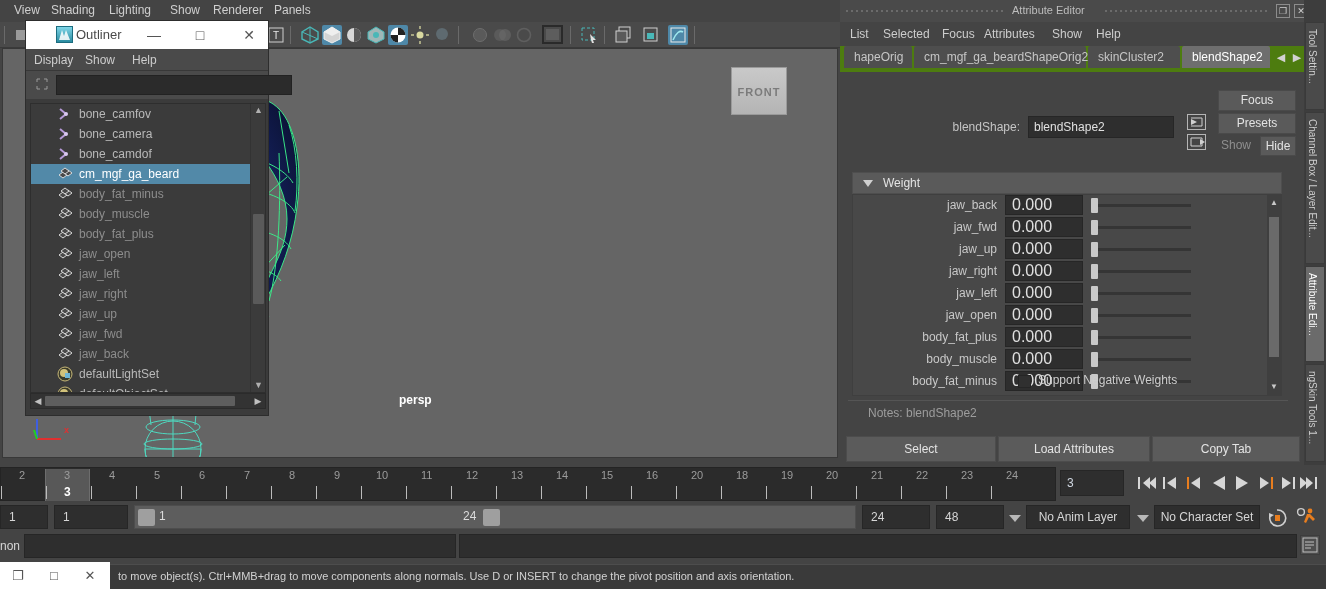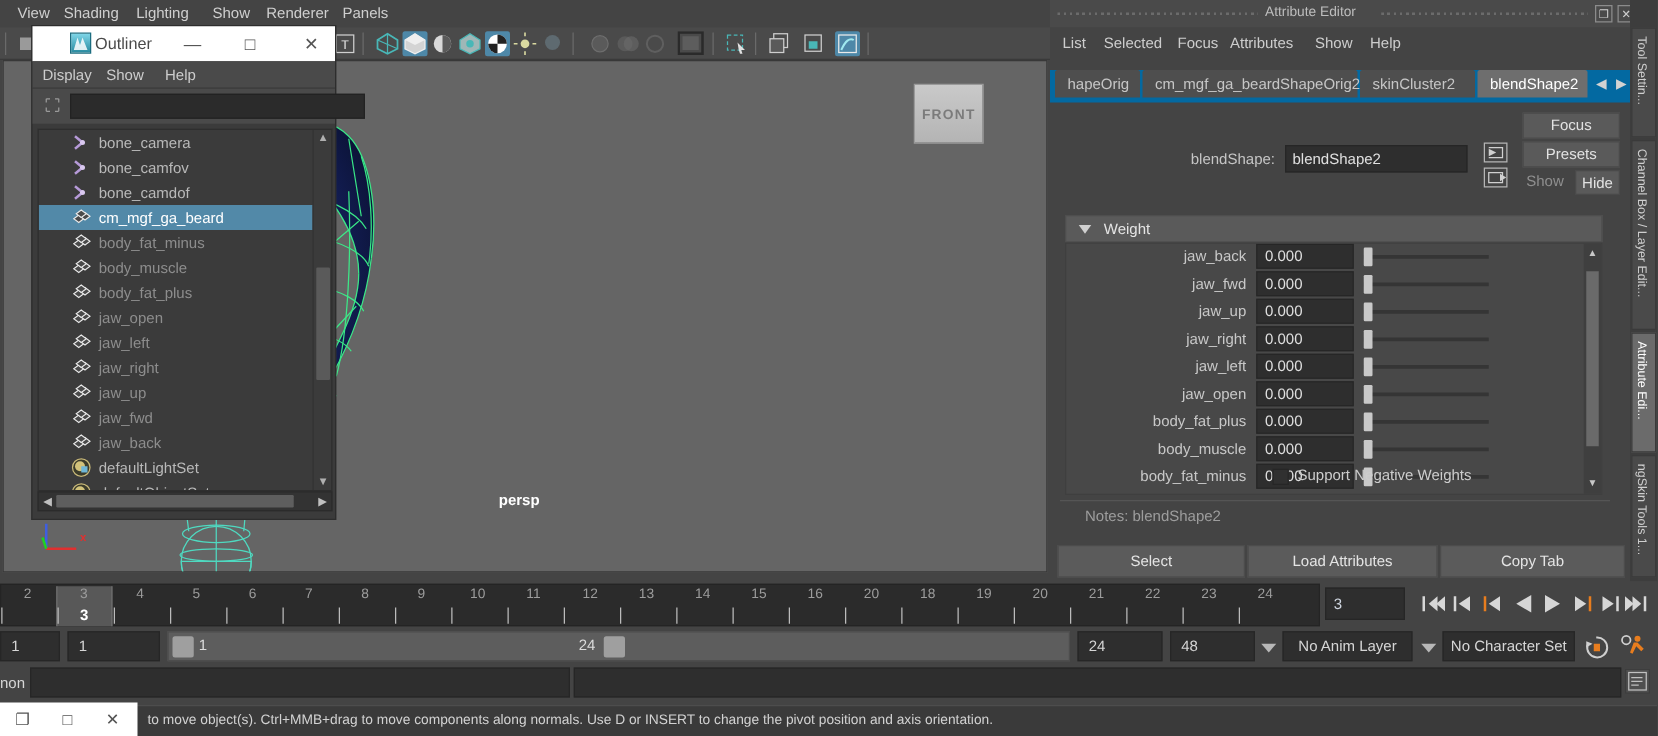--- a/index.html
+++ b/index.html
@@ -73,21 +73,21 @@
   
   #attr-editor { position:absolute; left:840px; top:0; width:464px; height:465px; background:#444; }
   .ae-titlebar { position:relative; height:22px; background:#4a4a4a; }
   .ae-dots { position:absolute; top:10px; height:2px;
              background-image:repeating-linear-gradient(to right,#6b6b6b 0 2px, transparent 2px 5px); }
   .ae-title { position:absolute; left:172px; top:4px; font-size:11px; color:#bdbdbd; }
   .ae-winbtn { position:absolute; top:4px; width:14px; height:14px; border:1px solid #8c8c8c;
                color:#d0d0d0; font-size:9px; text-align:center; line-height:12px; }
   .ae-menubar { position:relative; height:24px; background:#444; }
   .ae-menubar .mi { position:absolute; top:5px; font-size:12px; color:#cdcdcd; }
-  .ae-tabs { position:relative; height:26px; background:#0369a1; margin-top:10px; }
+  .ae-tabs { position:relative; height:26px; background:#4d7c0f; margin-top:0; }
   .ae-tab { position:absolute; top:0; height:22px; line-height:22px; padding:0 10px;
             background:#4e4e4e; color:#c6c6c6; font-size:12px; white-space:nowrap;
             border-top-left-radius:2px; border-top-right-radius:2px; }
   .ae-tab.active { background:#6e6e6e; color:#ffffff; }
   .ae-tabnav { position:absolute; top:3px; width:14px; height:16px; color:#d2d2d2; font-size:11px;
                text-align:center; line-height:16px; }
 
   .ae-body { position:absolute; left:0; top:88px; width:464px; height:345px; background:#444; }
   .ae-field-label { position:absolute; font-size:12px; color:#c5c5c5; text-align:right; }
   .ae-textfield { position:absolute; background:#2e2e2e; border:1px solid #262626; color:#e0e0e0;
@@ -103,21 +103,21 @@
                      border-left:5px solid transparent; border-right:5px solid transparent;
                      border-top:7px solid #d0d0d0; }
   .ae-section .txt { position:absolute; left:30px; top:3px; font-size:12px; color:#e4e4e4; }
 
   .ae-weights { position:absolute; left:12px; top:106px; width:430px; height:202px;
                 background:#484848; border:1px solid #3f3f3f; overflow:hidden; }
   .wrow { position:absolute; left:0; width:414px; height:22px; }
   .wrow .wlabel { position:absolute; left:0; top:3px; width:144px; text-align:right;
                   font-size:12px; color:#c8c8c8; }
   .wrow .wval { position:absolute; left:152px; top:0; width:78px; height:20px;
-                background:#2e2e2e; border:1px solid #262626; color:#e0e0e0; font-size:12px;
+                background:#2e2e2e; border:1px solid #262626; color:#e0e0e0; font-size:16px;
                 line-height:18px; padding-left:6px; }
   .wrow .wslider { position:absolute; left:238px; top:9px; width:100px; height:3px; background:#353535; }
   .wrow .whandle { position:absolute; left:238px; top:3px; width:7px; height:15px; background:#c9c9c9; border-radius:1px;}
   .ae-wscroll { position:absolute; right:0; top:0; width:14px; height:202px; background:#3f3f3f; }
   .ae-wthumb { position:absolute; left:2px; top:22px; width:10px; height:140px; background:#6a6a6a; }
   .ae-warrow { position:absolute; left:2px; width:10px; height:12px; color:#c8c8c8; font-size:8px;
                text-align:center; line-height:12px; }
   .ae-chk { position:absolute; left:165px; top:180px; width:13px; height:13px;
             background:#303030; border:1px solid #262626; }
   .ae-chklabel { position:absolute; left:185px; top:178px; font-size:12px; color:#cdcdcd; }
@@ -438,26 +438,26 @@
       </div>
       <input class="ol-searchinput" value="" style="">
     </div>
 
     <div class="ol-listwrap">
       <div class="ol-list" id="ol-list">
           <div class="ol-row"><span class="ol-ico"><svg width="17" height="16">
                 <line x1="3" y1="3" x2="9" y2="8" stroke="#b69ad8" stroke-width="2"></line>
                 <line x1="9" y1="8" x2="3" y2="13" stroke="#b69ad8" stroke-width="2"></line>
                 <circle cx="9" cy="8" r="2" fill="#d9c8ef"></circle>
-              </svg></span><span>bone_camera</span></div>
+              </svg></span><span>bone_camfov</span></div>
           <div class="ol-row"><span class="ol-ico"><svg width="17" height="16">
                 <line x1="3" y1="3" x2="9" y2="8" stroke="#b69ad8" stroke-width="2"></line>
                 <line x1="9" y1="8" x2="3" y2="13" stroke="#b69ad8" stroke-width="2"></line>
                 <circle cx="9" cy="8" r="2" fill="#d9c8ef"></circle>
-              </svg></span><span>bone_camfov</span></div>
+              </svg></span><span>bone_camera</span></div>
           <div class="ol-row"><span class="ol-ico"><svg width="17" height="16">
                 <line x1="3" y1="3" x2="9" y2="8" stroke="#b69ad8" stroke-width="2"></line>
                 <line x1="9" y1="8" x2="3" y2="13" stroke="#b69ad8" stroke-width="2"></line>
                 <circle cx="9" cy="8" r="2" fill="#d9c8ef"></circle>
               </svg></span><span>bone_camdof</span></div>
           <div class="ol-row sel"><span class="ol-ico"><svg width="17" height="16">
                 <g stroke="#e8e8e8" stroke-width="0.9" fill="#4a4a4a">
                   <polygon points="2,9 6,6 10,9 6,12"></polygon>
                   <polygon points="7,7 11,4 15,7 11,10"></polygon>
                   <polygon points="4,5 8,2 12,5 8,8"></polygon>

